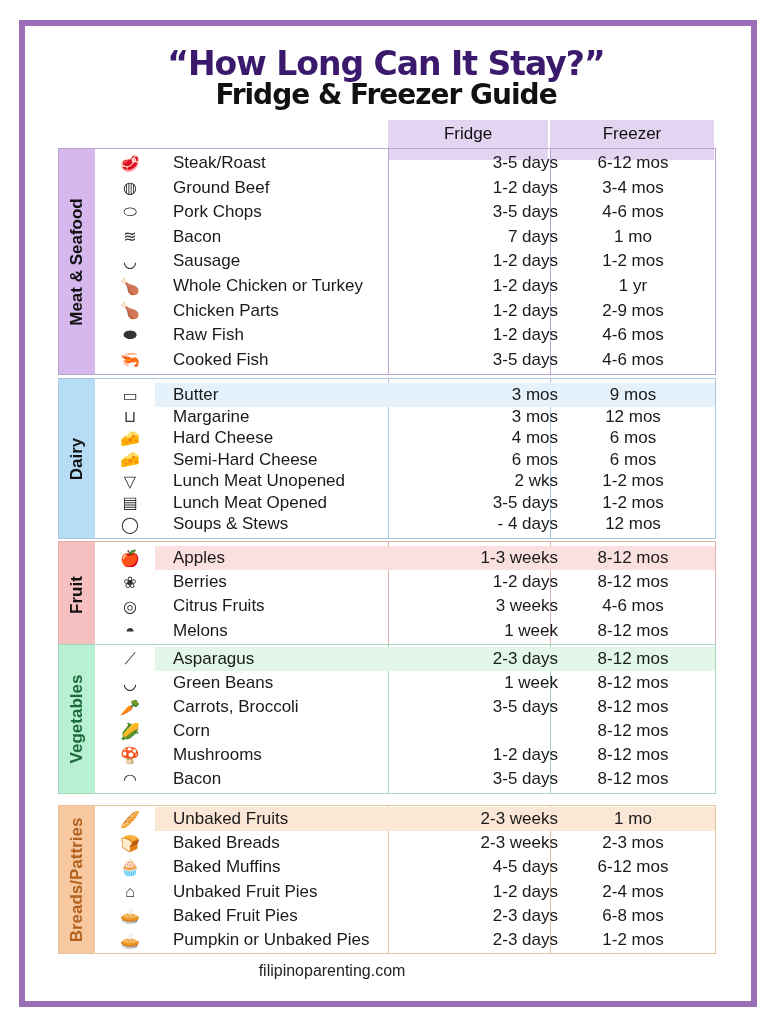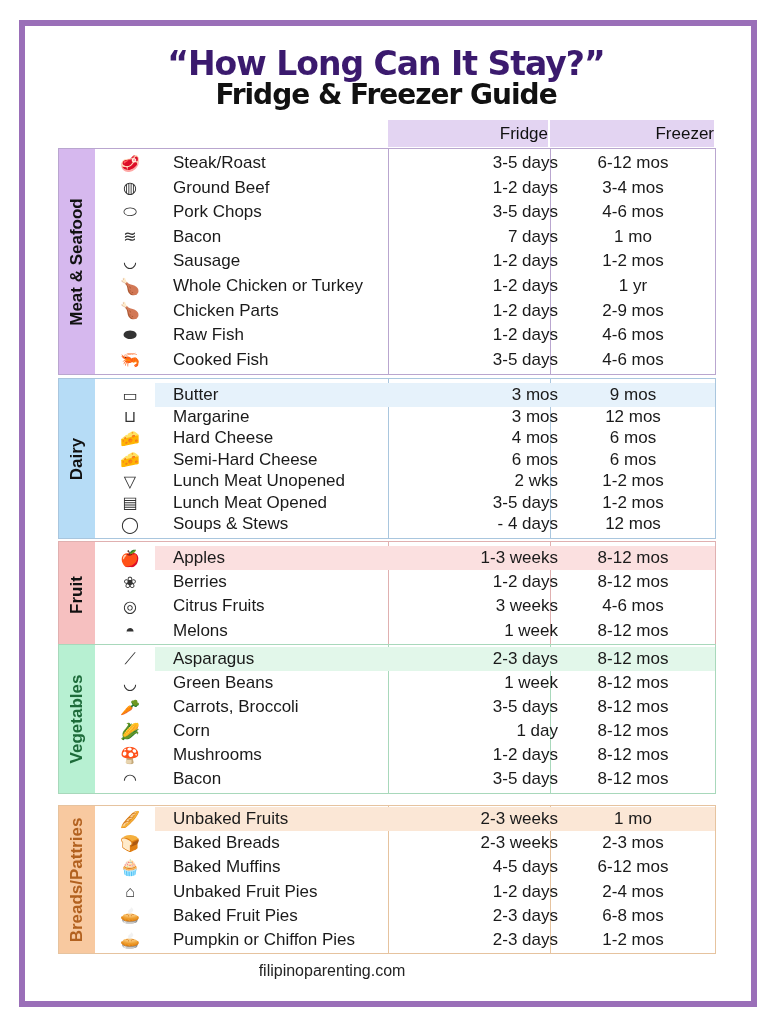--- a/index.html
+++ b/index.html
@@ -6,22 +6,22 @@
   body { width:772px; height:1024px; position:relative; overflow:hidden;
          font-family:"Liberation Sans", sans-serif; color:#222; }
   .frame { position:absolute; left:19px; top:20px; width:726px; height:975px;
            border:6px solid #9a6fb8; background:#fff; }
   .title { position:absolute; left:0; width:772px; top:44px; text-align:center;
            font-family:"DejaVu Sans", sans-serif; font-weight:bold; font-size:33px;
            letter-spacing:-1px; color:#3b1a6e; }
   .subtitle { position:absolute; left:0; width:772px; top:78px; text-align:center;
            font-family:"DejaVu Sans", sans-serif; font-weight:bold; font-size:28px;
            letter-spacing:-1px; color:#111; }
-  .colhead { position:absolute; top:120px; height:27px; background:#e3d4f2;
-             font-size:17px; text-align:right; line-height:28px; color:#111; }
+  .colhead { position:absolute; top:120px; height:40px; background:#e3d4f2;
+             font-size:17px; text-align:center; line-height:28px; color:#111; }
   .colhead.fridge { left:388px; width:160px; }
   .colhead.freezer { left:550px; width:164px; }
   .section { position:absolute; left:58px; width:656px; border:1px solid #bbb; }
   .band { position:absolute; left:0; top:0; bottom:0; width:36px; }
   .band-label { position:absolute; left:50%; top:50%; transform:translate(-50%,-50%) rotate(-90deg);
                 white-space:nowrap; font-weight:bold; font-size:17px; }
   .divider { position:absolute; top:0; bottom:0; width:1px; }
   .row { position:absolute; left:36px; right:0; height:24px; }
   .row .icon { position:absolute; left:18px; top:2px; width:34px; height:20px;
                display:flex; align-items:center; justify-content:center; font-size:16px; color:#333; }
@@ -201,21 +201,20 @@
       </div>
       <div class="row" style="top: 50px;">
         <span class="icon">🥕</span>
         <span class="name">Carrots, Broccoli</span>
         <span class="fridge">3-5 days</span>
         <span class="freezer">8-12 mos</span>
       </div>
       <div class="row" style="top: 74px;">
         <span class="icon">🌽</span>
         <span class="name">Corn</span>
-        <span class="fridge">1 day</span>
         <span class="freezer">8-12 mos</span>
       </div>
       <div class="row" style="top: 98px;">
         <span class="icon">🍄</span>
         <span class="name">Mushrooms</span>
         <span class="fridge">1-2 days</span>
         <span class="freezer">8-12 mos</span>
       </div>
       <div class="row" style="top: 122px;">
         <span class="icon">◠</span>
@@ -255,20 +254,20 @@
         <span class="freezer">2-4 mos</span>
       </div>
       <div class="row" style="top: 97.8px;">
         <span class="icon">🥧</span>
         <span class="name">Baked Fruit Pies</span>
         <span class="fridge">2-3 days</span>
         <span class="freezer">6-8 mos</span>
       </div>
       <div class="row" style="top: 122px;">
         <span class="icon">🥧</span>
-        <span class="name">Pumpkin or Chiffon Pies</span>
+        <span class="name">Pumpkin or Unbaked Pies</span>
         <span class="fridge">2-3 days</span>
         <span class="freezer">1-2 mos</span>
       </div>
     </div>
   </div>
 
 <div class="footer">filipinoparenting.com</div>
 
 </body></html>

